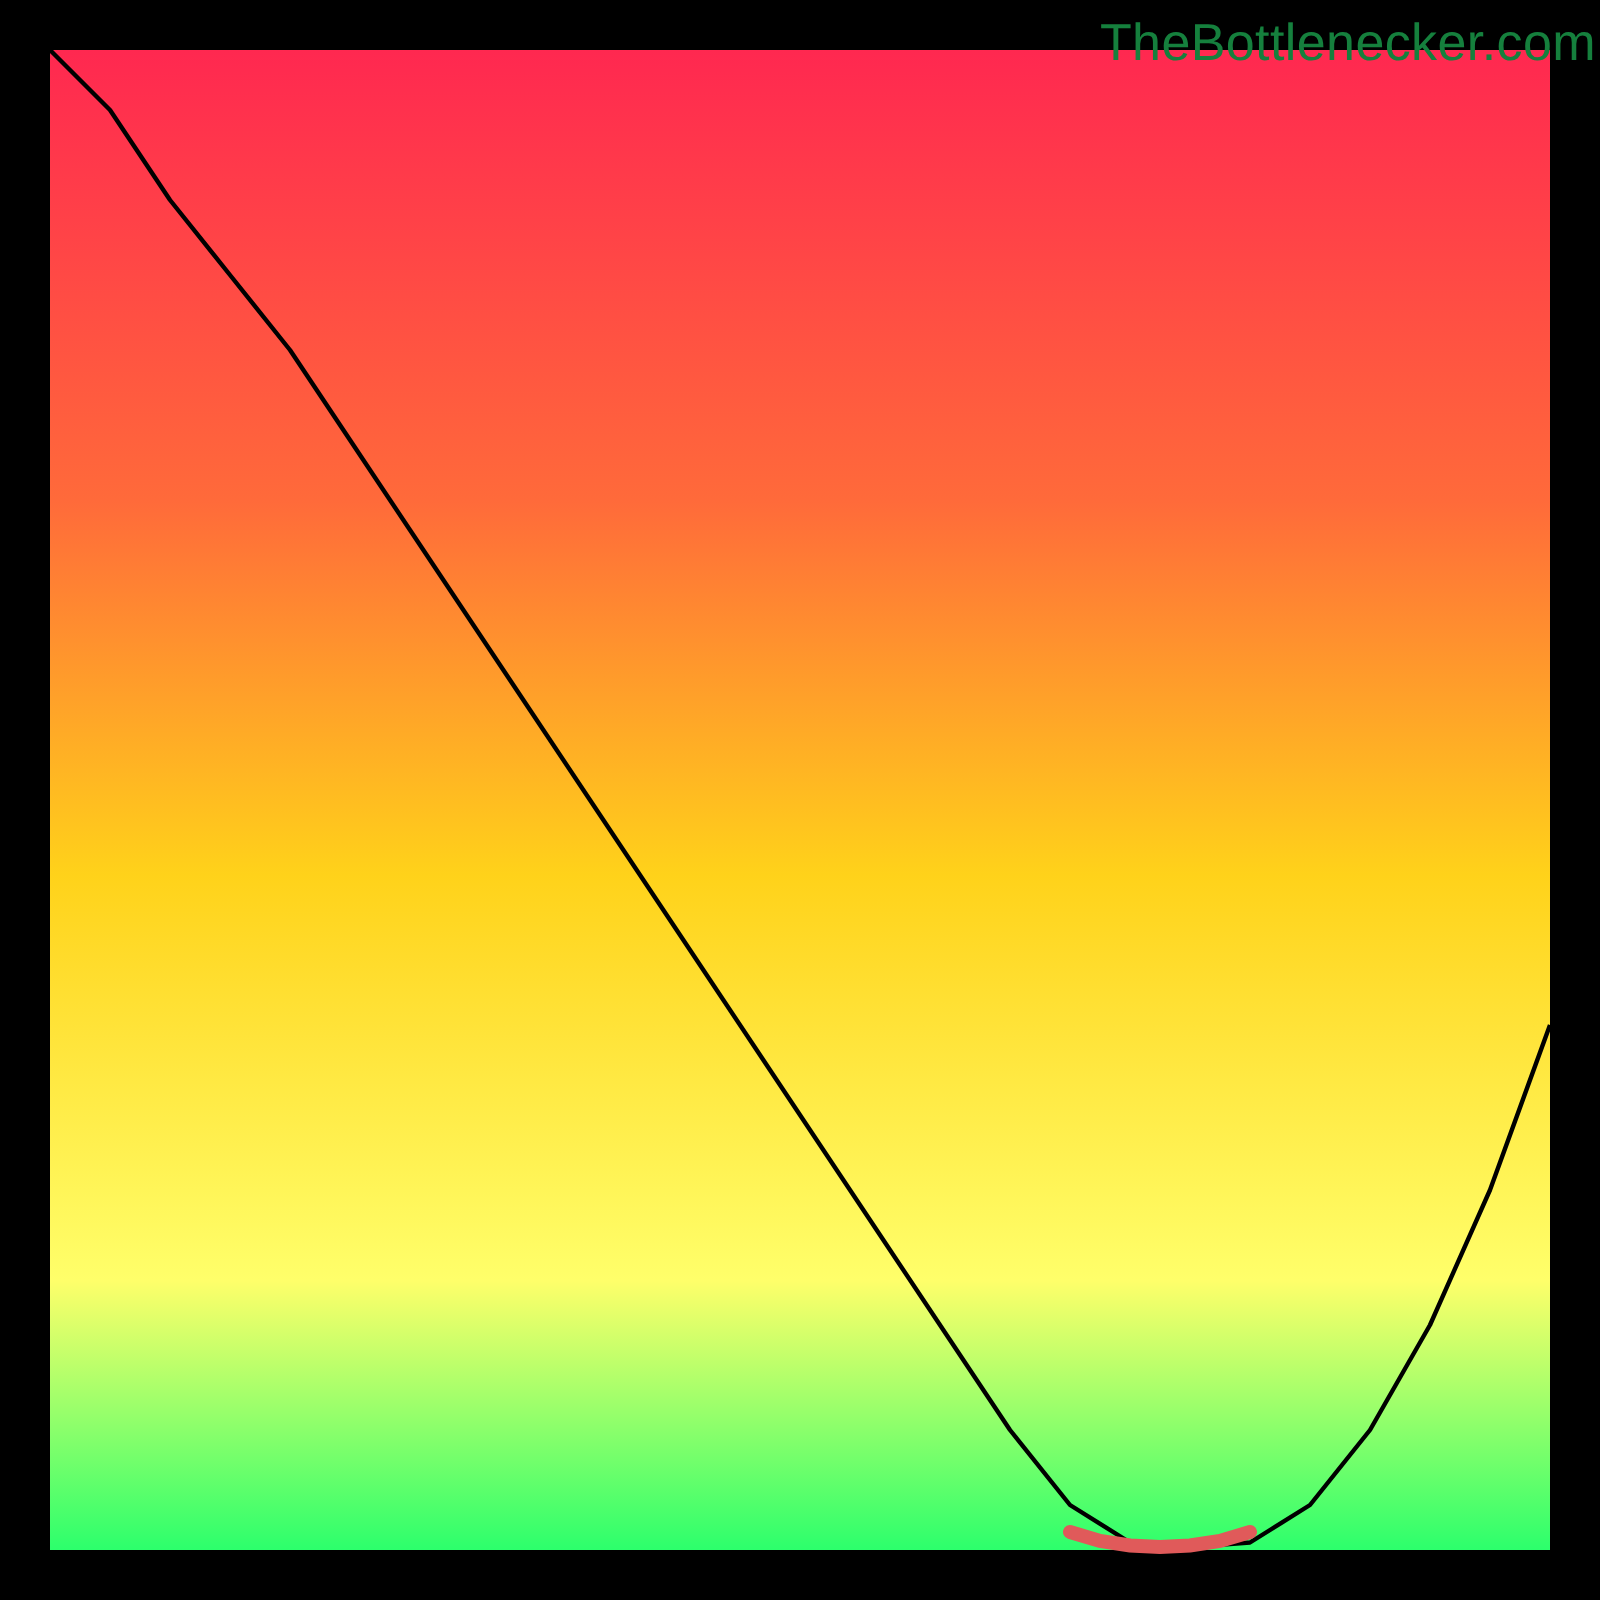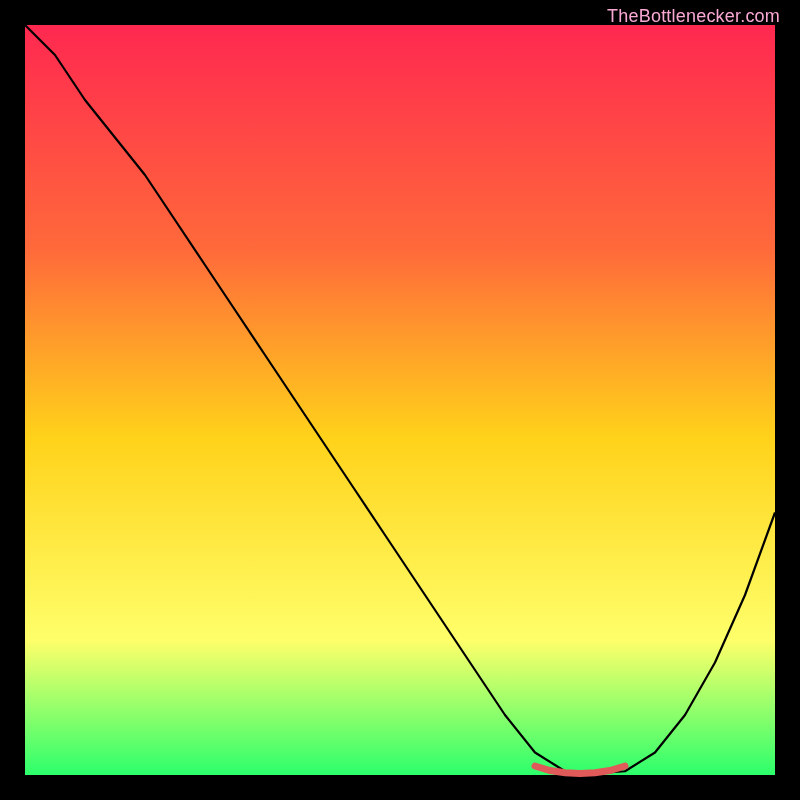--- a/index.html
+++ b/index.html
@@ -20,23 +20,23 @@
     position: absolute;
     left: 25px;
     top: 25px;
     width: 750px;
     height: 750px;
     overflow: visible;
   }
   .watermark {
     position: absolute;
     top: 6px;
-    right: 20px;
-    color: #f9a8d4;
-    font-size: 18px;
+    right: 2px;
+    color: #15803d;
+    font-size: 26px;
     font-weight: 400;
     letter-spacing: 0.2px;
     z-index: 5;
     user-select: none;
   }
 </style>
 </head>
 <body>
 
 <div class="chart-wrap">

